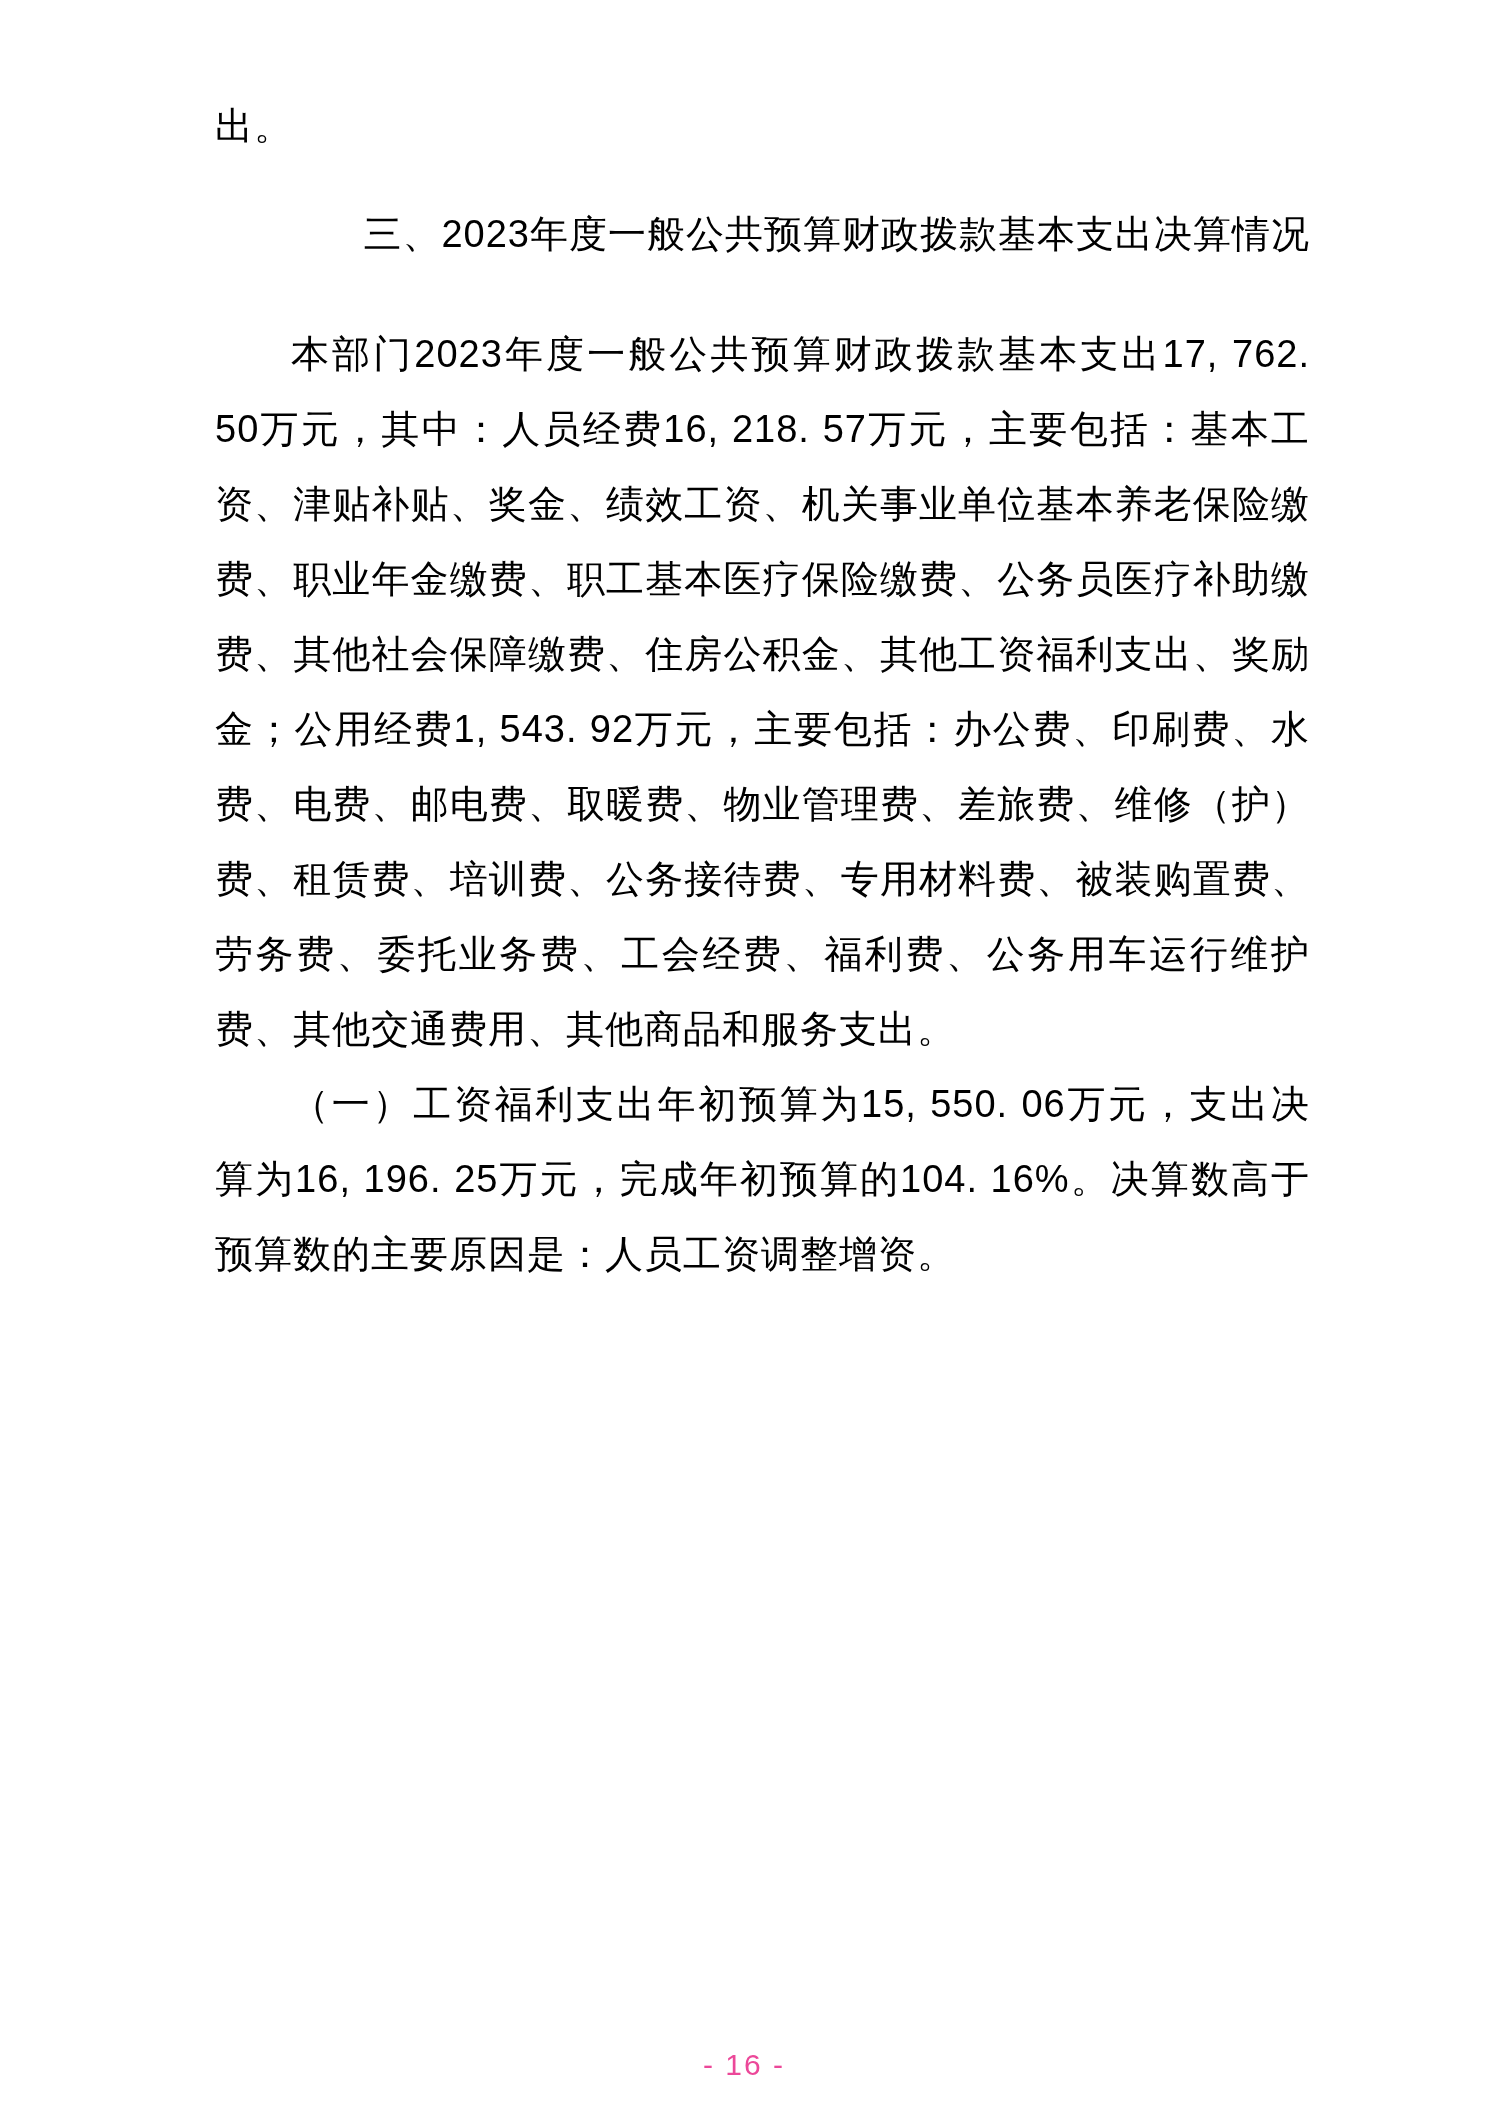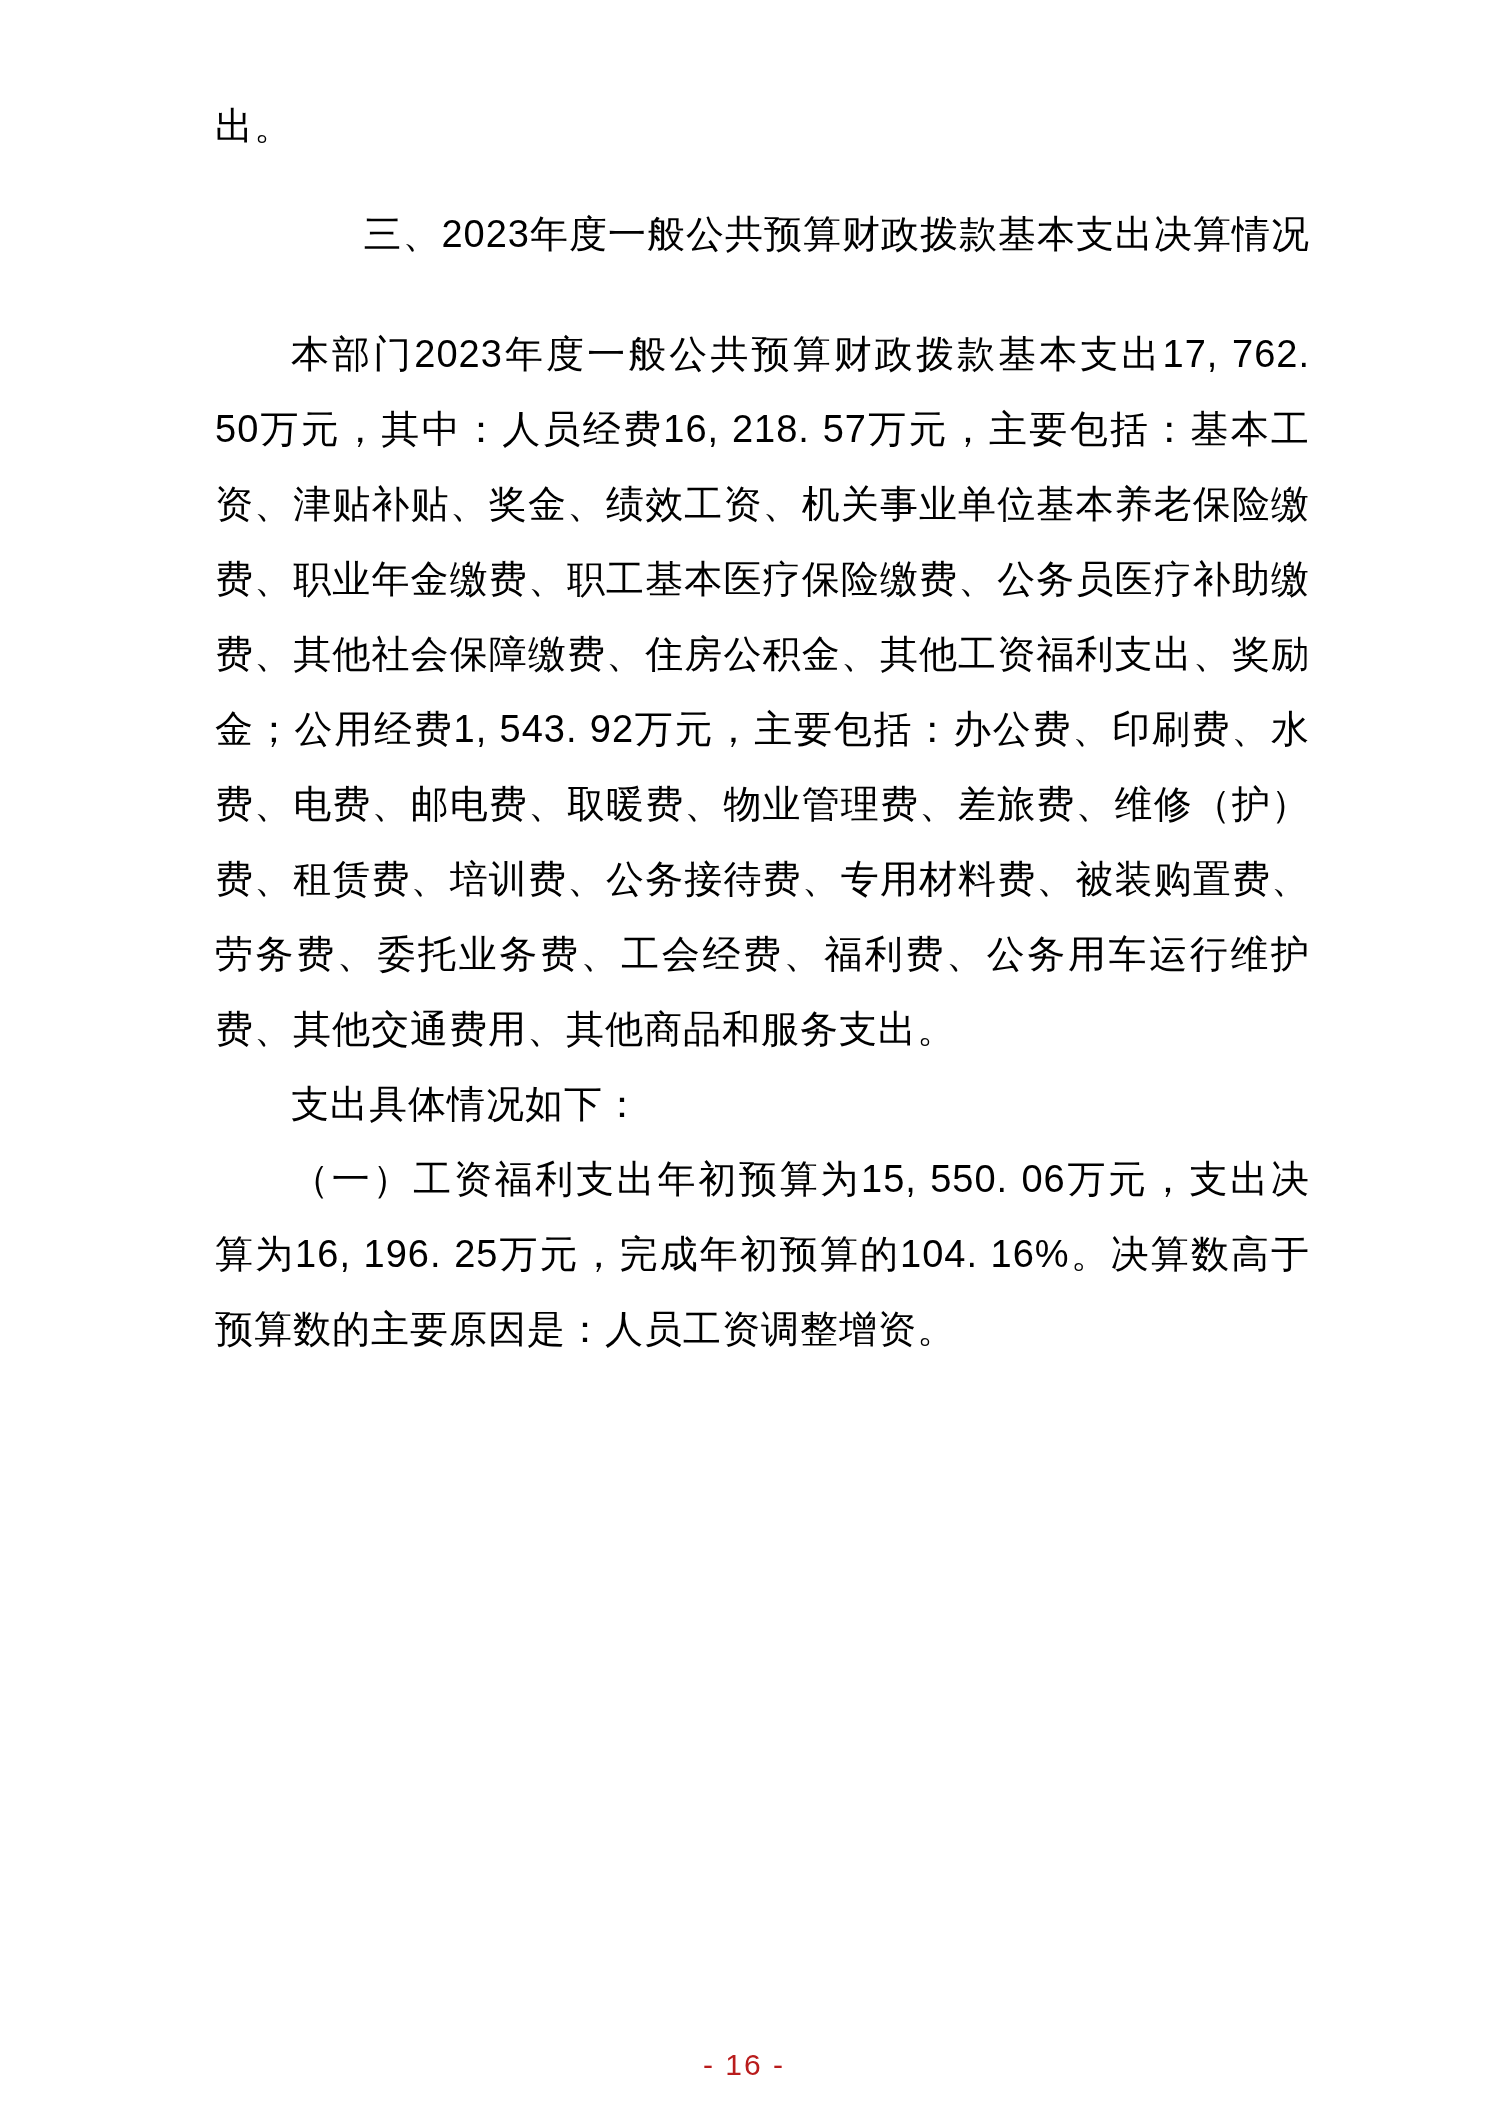--- a/index.html
+++ b/index.html
@@ -44,28 +44,27 @@
   }
   .footer {
     position: absolute;
     left: 0;
     right: 0;
     top: 2048px;
     text-align: center;
     font-size: 30px;
     line-height: 34px;
     letter-spacing: 2px;
-    color: #b91c1c;
+    color: #ec4899;
   }
 </style>
 </head>
 <body>
 
 <div class="page">
   <div class="content">
     <p class="cont">出。</p>
     <div class="heading">三、2023年度一般公共预算财政拨款基本支出决算情况</div>
     <p>本部门2023年度一般公共预算财政拨款基本支出17, 762. 50万元，其中：人员经费16, 218. 57万元，主要包括：基本工资、津贴补贴、奖金、绩效工资、机关事业单位基本养老保险缴费、职业年金缴费、职工基本医疗保险缴费、公务员医疗补助缴费、其他社会保障缴费、住房公积金、其他工资福利支出、奖励金；公用经费1, 543. 92万元，主要包括：办公费、印刷费、水费、电费、邮电费、取暖费、物业管理费、差旅费、维修（护）费、租赁费、培训费、公务接待费、专用材料费、被装购置费、劳务费、委托业务费、工会经费、福利费、公务用车运行维护费、其他交通费用、其他商品和服务支出。</p>
-    <p>支出具体情况如下：</p>
     <p>（一）工资福利支出年初预算为15, 550. 06万元，支出决算为16, 196. 25万元，完成年初预算的104. 16%。决算数高于预算数的主要原因是：人员工资调整增资。</p>
   </div>
   <div class="footer">- 16 -</div>
 </div>
 
 </body></html>

